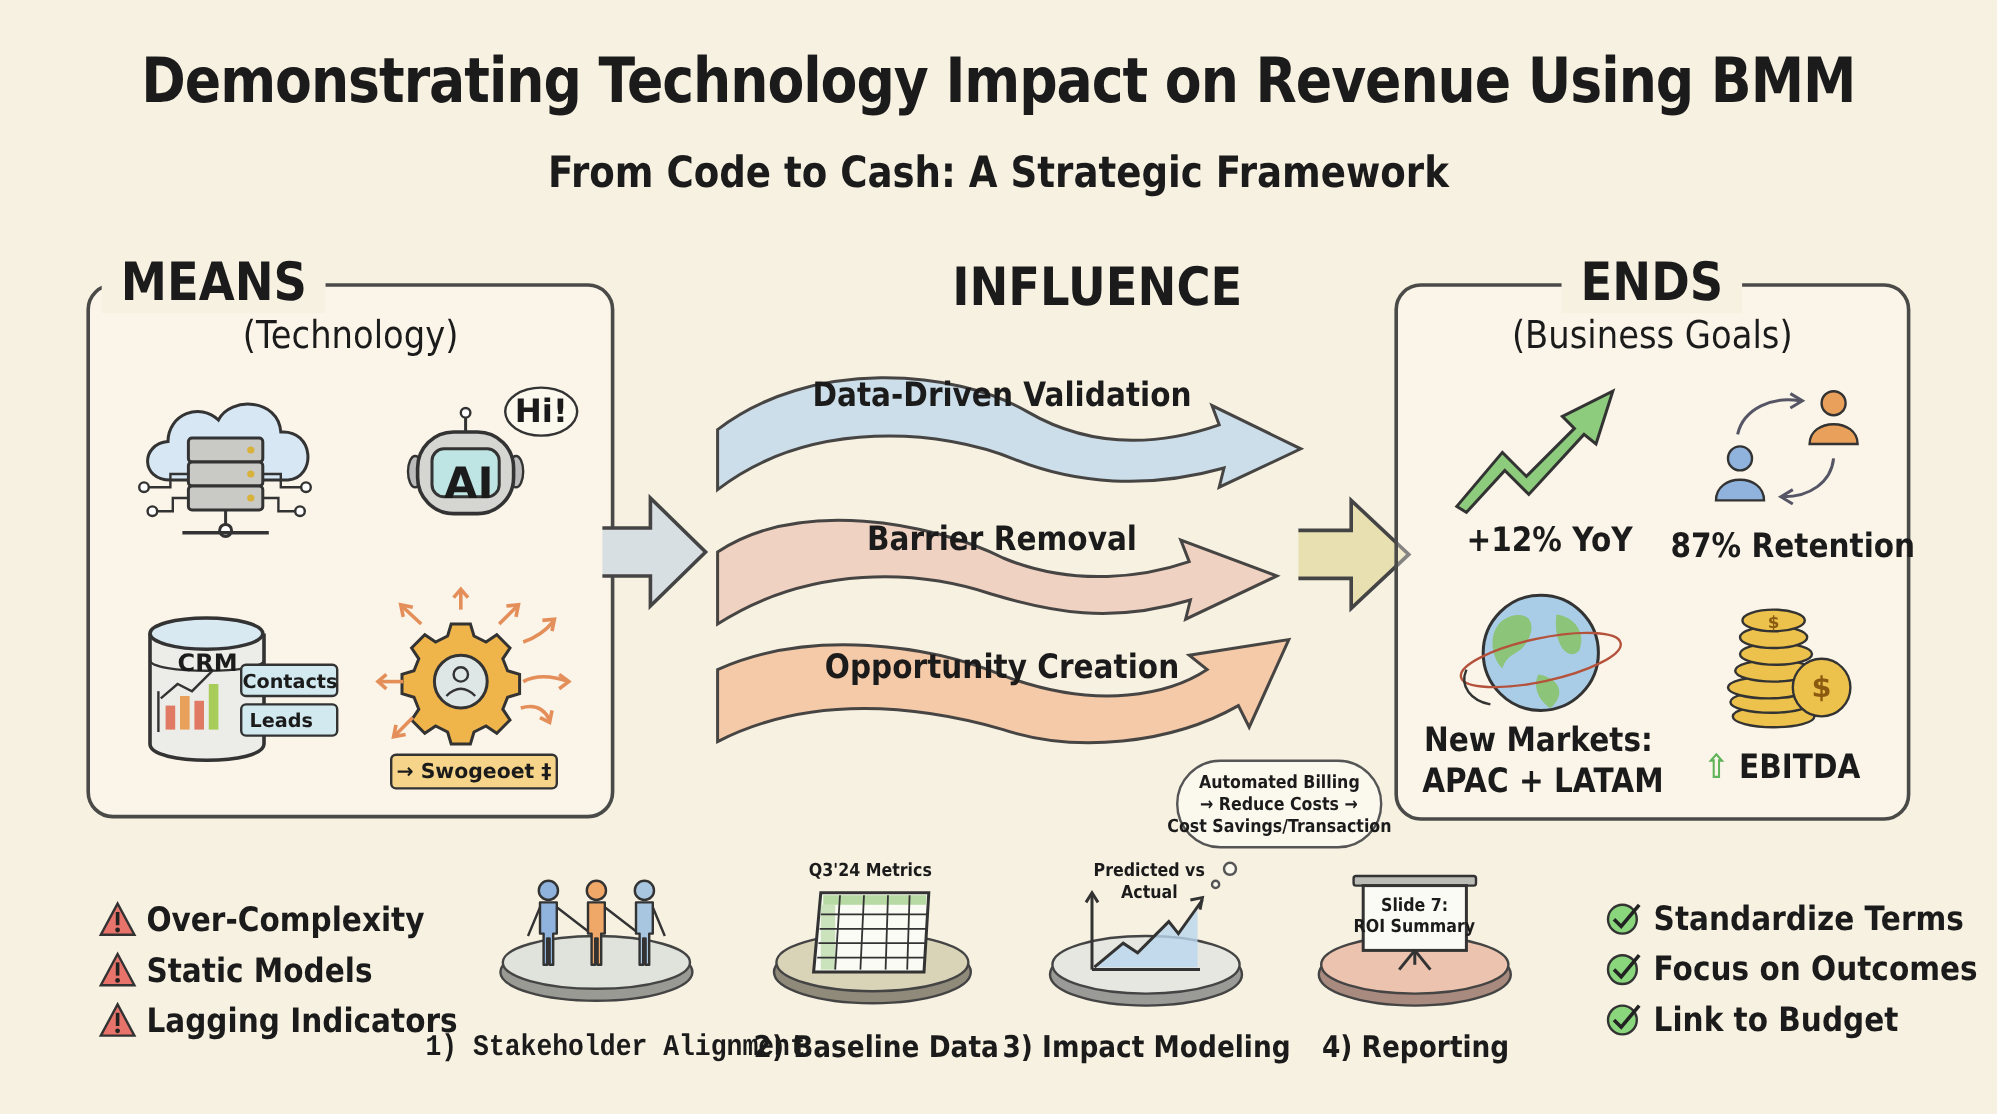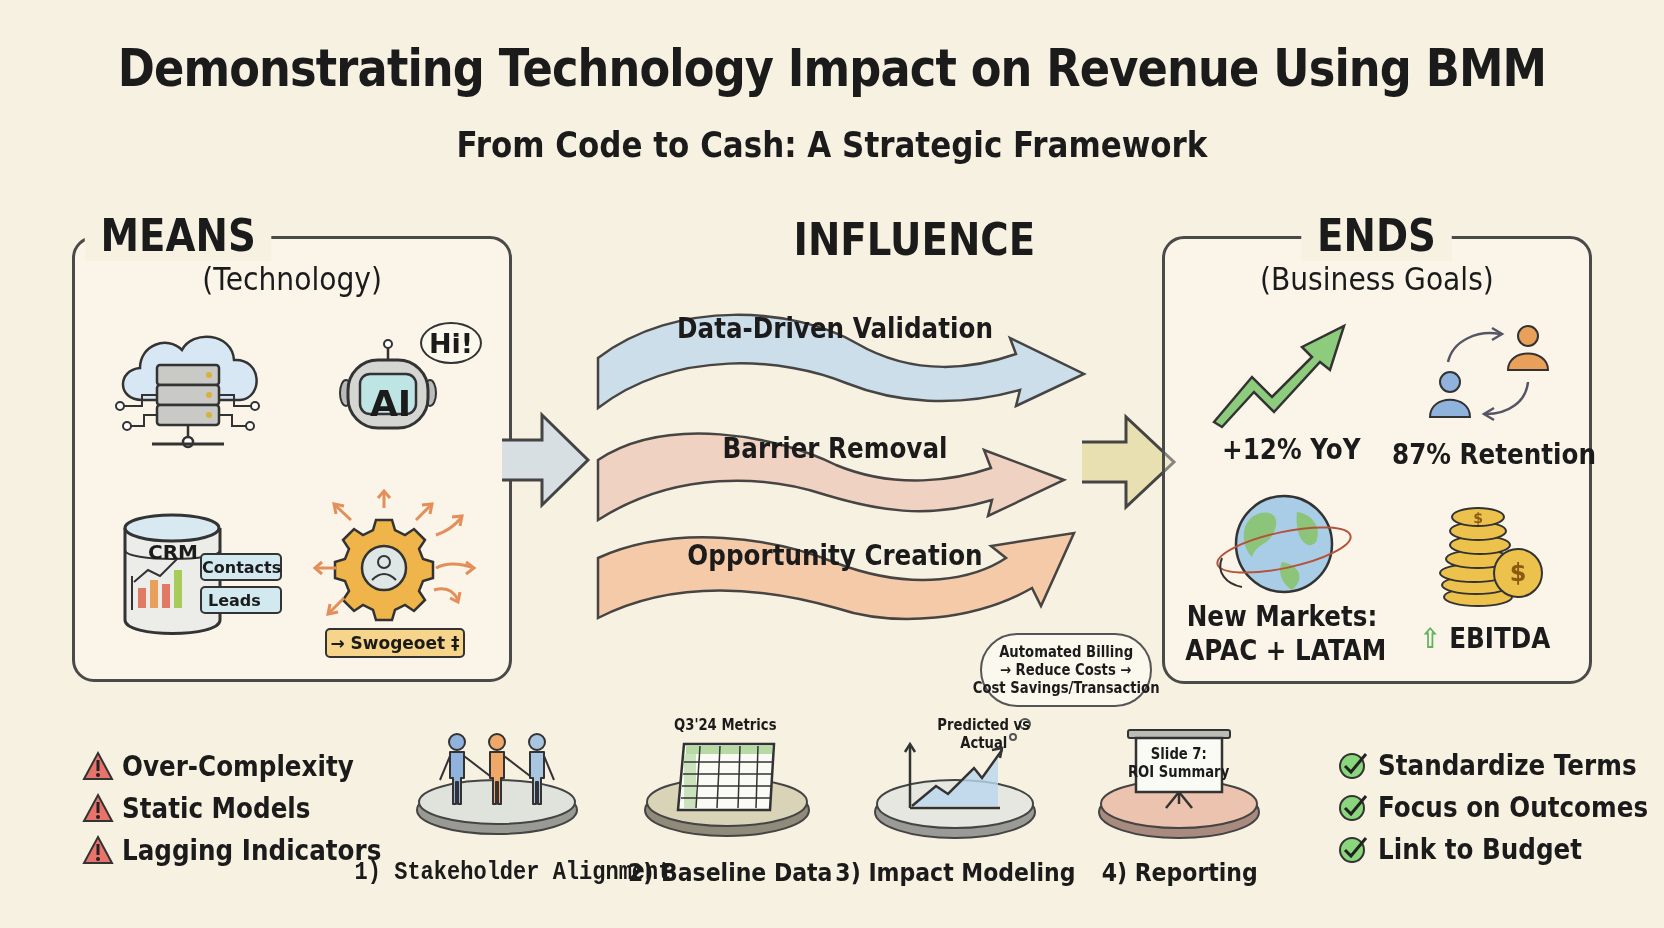--- a/index.html
+++ b/index.html
@@ -320,21 +320,21 @@
           <line x1="98" y1="6" x2="96" y2="68"></line>
           <line x1="116" y1="6" x2="114" y2="68"></line>
       </g>
     </g>
   </svg>
 </div>
 <div class="abs" style="left:630px; width:200px; top:858px; display:flex; justify-content:center;">
   <div class="step-label">2) Baseline Data</div>
 </div>
 
-<div class="abs" style="left:904px; width:160px; top:716px; display:flex; flex-direction:column; align-items:center;">
+<div class="abs" style="left:878px; width:160px; top:716px; display:flex; flex-direction:column; align-items:center;">
   <div class="small">Predicted vs</div>
   <div class="small">Actual</div>
 </div>
 <div class="abs" style="left:870px; top:740px; width:170px; height:100px;">
   <svg width="170" height="100" viewBox="0 0 170 100">
     <ellipse cx="85" cy="72" rx="80" ry="26" fill="#9a9a96" stroke="#444" stroke-width="2"></ellipse>
     <ellipse cx="85" cy="64" rx="78" ry="24" fill="#e7e7e1" stroke="#444" stroke-width="2"></ellipse>
     <g>
       <path d="M42 66 L66 46 L78 54 L104 28 L112 38 L128 18 L128 66 Z" fill="#b9d7ee" opacity="0.8"></path>
       <line x1="40" y1="68" x2="130" y2="68" stroke="#333" stroke-width="2.5"></line>

